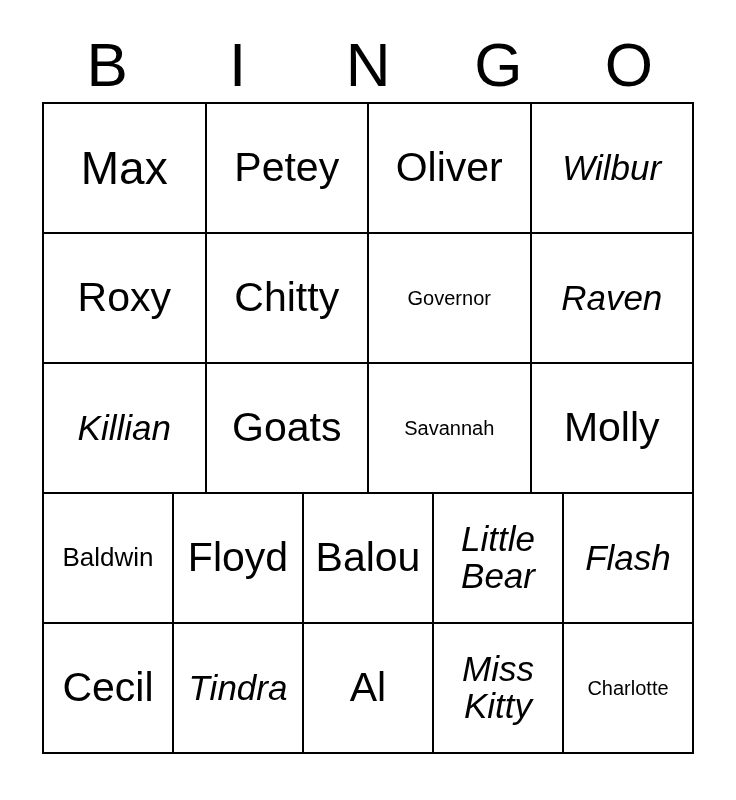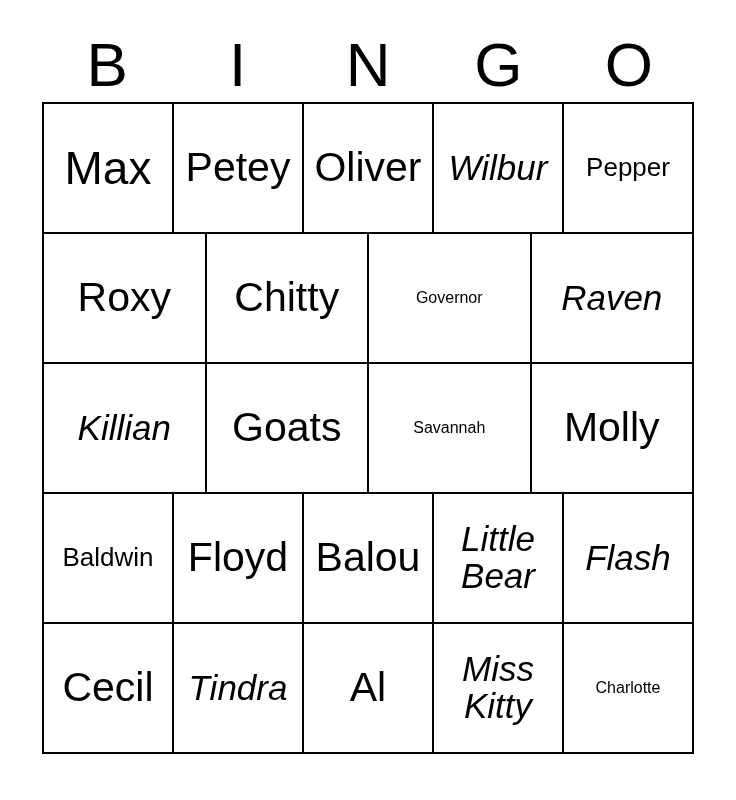--- a/index.html
+++ b/index.html
@@ -61,21 +61,21 @@
   .cell span {
     display: block;
     line-height: 1.05;
     font-weight: 400;
   }
   
   .fs-xl span { font-size: 46px; }
   .fs-lg span { font-size: 41px; }
   .fs-md span { font-size: 35px; font-style: italic; }
   .fs-sm span { font-size: 26px; }
-  .fs-xs span { font-size: 16px; }
+  .fs-xs span { font-size: 20px; }
 </style>
 </head>
 <body>
 
 <div class="bingo-card">
   <div class="header-row">
     <div class="header-cell">B</div>
     <div class="header-cell">I</div>
     <div class="header-cell">N</div>
     <div class="header-cell">G</div>
@@ -89,23 +89,20 @@
           <span>Max</span>
         </div>
       <div class="cell fs-lg">
           <span>Petey</span>
         </div>
       <div class="cell fs-lg">
           <span>Oliver</span>
         </div>
       <div class="cell fs-md">
           <span>Wilbur</span>
-        </div>
-      <div class="cell fs-sm">
-          <span>Pepper</span>
         </div>
     </div>
 
     <div class="grid-row">
       <div class="cell fs-lg">
           <span>Roxy</span>
         </div>
       <div class="cell fs-lg">
           <span>Chitty</span>
         </div>

